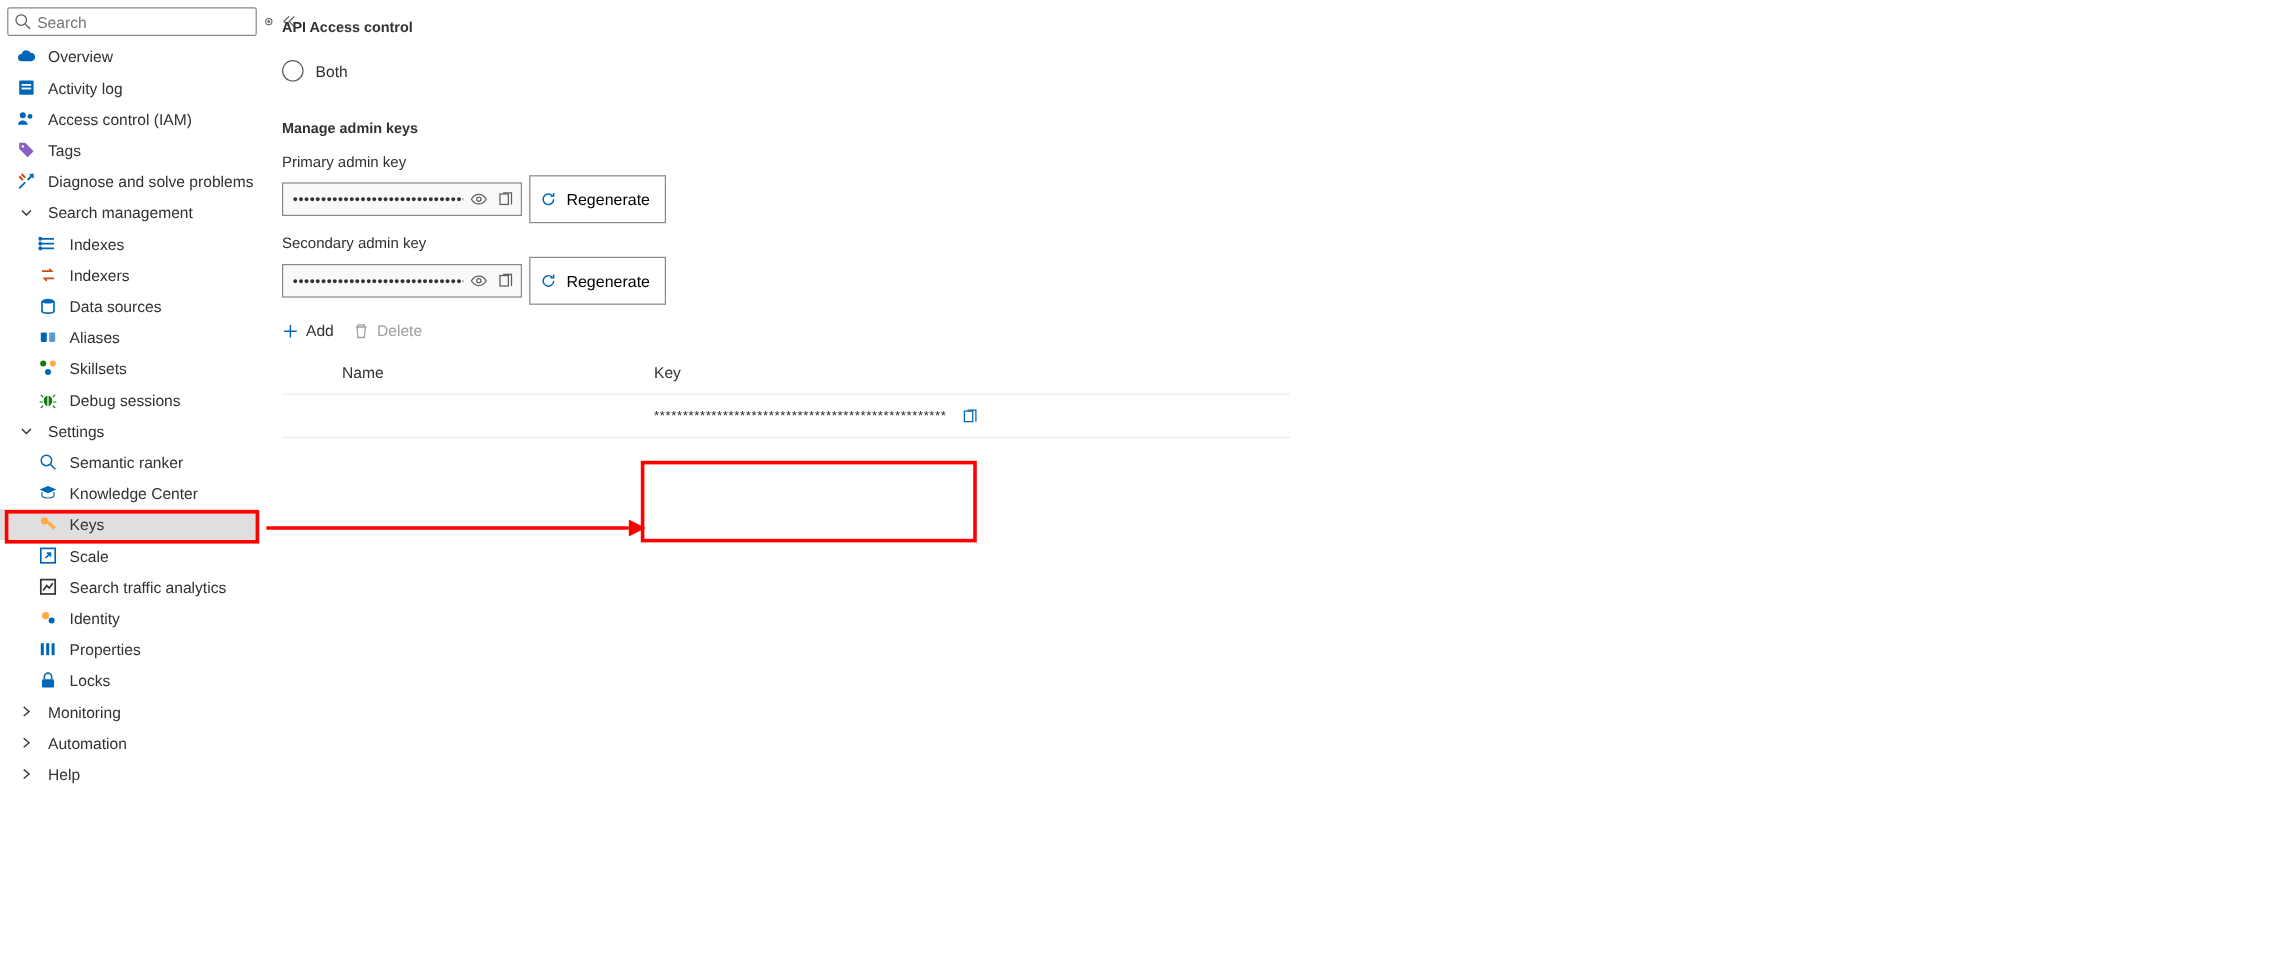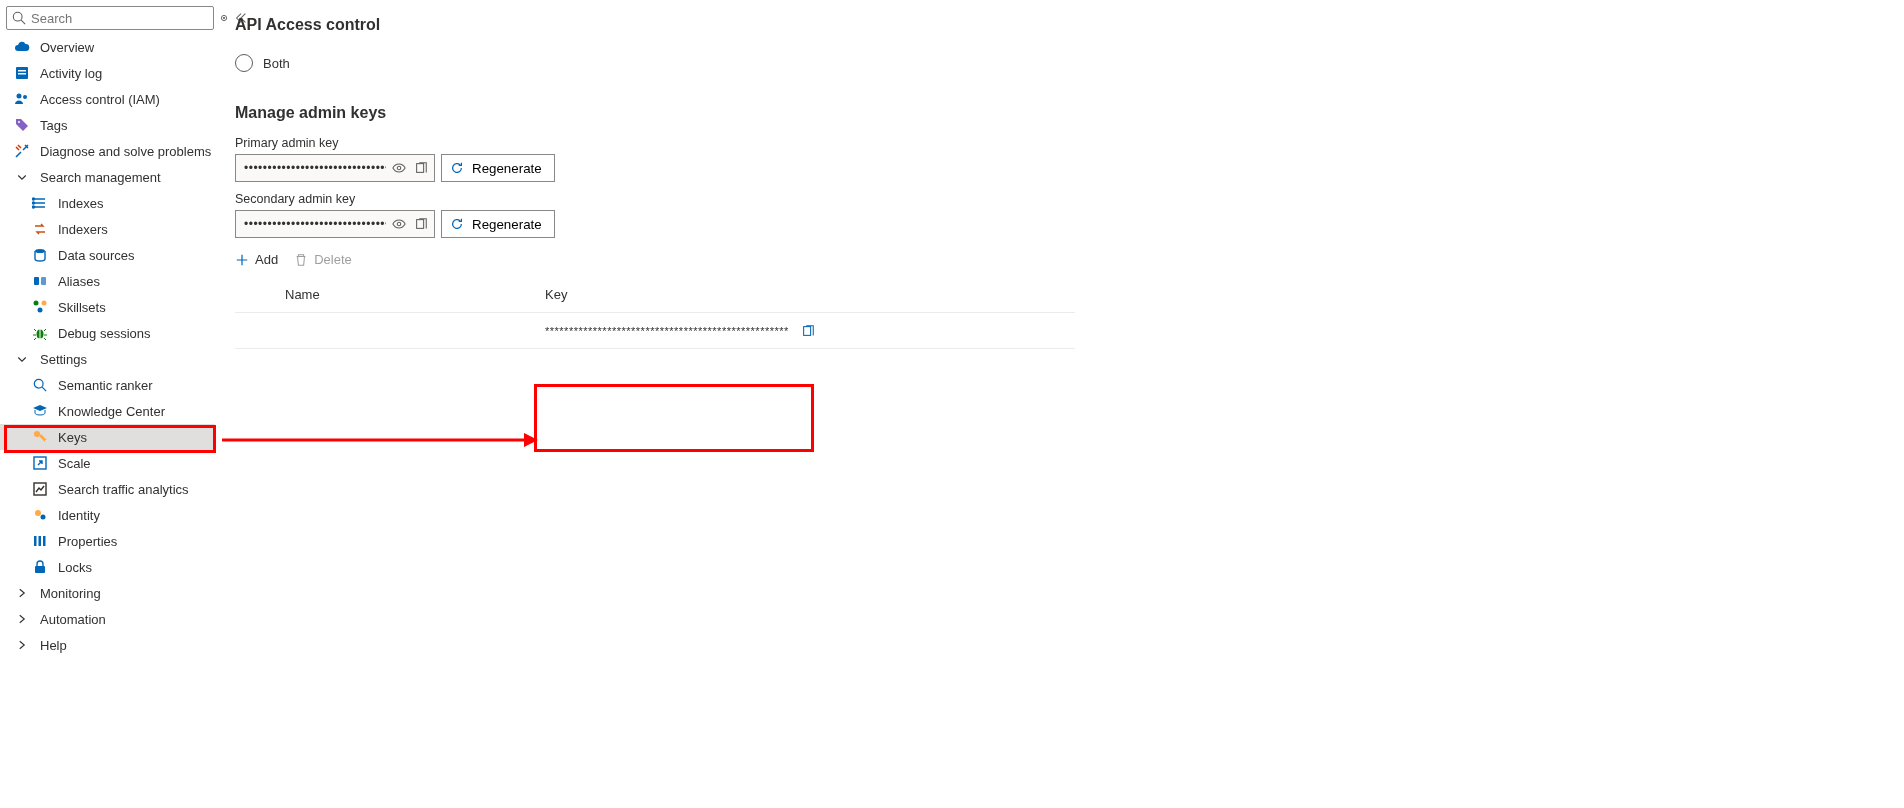--- a/index.html
+++ b/index.html
@@ -16,35 +16,35 @@
     .nav-item { display: flex; align-items: center; height: 26px; padding-left: 14px; cursor: pointer; gap: 10px; }
     .nav-item.child { padding-left: 32px; }
     .nav-item.selected { background: #e1dfdd; }
     .nav-item .ico { width: 16px; height: 16px; display: flex; align-items: center; justify-content: center; }
     .nav-item .lbl { font-size: 13px; }
     .nav-item.group { color: #323130; }
     .nav-item.group .ico { color: #323130; }
 
     
     .main { flex: 1; padding: 12px 20px; }
-    h2.section { font-size: 16px; font-weight: 600; margin: 4px 0 14px 0; }
+    h2.section { font-size: 12px; font-weight: 600; margin: 4px 0 14px 0; }
     h2.section.mt { margin-top: 26px; }
 
     .radio-row { display: flex; align-items: center; gap: 10px; height: 30px; margin-bottom: 4px; }
     .radio { width: 18px; height: 18px; border-radius: 50%; border: 1.5px solid #605e5c; display: flex; align-items: center; justify-content: center; cursor: pointer; }
     .radio.checked { border-color: #0067b8; }
     .radio.checked::after { content: ""; width: 10px; height: 10px; border-radius: 50%; background: #0067b8; }
     .info-icon { width: 14px; height: 14px; border: 1px solid #605e5c; border-radius: 50%; display: flex; align-items: center; justify-content: center; font-size: 10px; color: #605e5c; margin-left: 2px; }
 
     .field-label { font-size: 12.5px; color: #323130; margin-top: 10px; margin-bottom: 4px; display: block; }
     .key-row { display: flex; align-items: center; gap: 6px; }
     .key-box { width: 200px; height: 28px; border: 1px solid #8a8886; display: flex; align-items: center; background: #faf9f8; padding: 0 4px 0 8px; gap: 4px; }
     .key-box .dots { flex: 1; overflow: hidden; white-space: nowrap; font-size: 12px; letter-spacing: 0.5px; }
     .icon-btn-sm { width: 18px; height: 18px; display: flex; align-items: center; justify-content: center; cursor: pointer; color: #0067b8; }
-    .regen-btn { height: 28px; border: 1px solid #8a8886; background: #fff; padding: 0 12px 0 8px; display: flex; align-items: center; gap: 8px; cursor: pointer; }
+    .regen-btn { height: 40px; border: 1px solid #8a8886; background: #fff; padding: 0 12px 0 8px; display: flex; align-items: center; gap: 8px; cursor: pointer; }
 
     .toolbar { display: flex; align-items: center; gap: 16px; margin: 14px 0 10px 0; }
     .toolbar-btn { display: flex; align-items: center; gap: 6px; color: #323130; cursor: pointer; }
     .toolbar-btn.disabled { color: #a19f9d; cursor: default; }
 
     .qtable { width: 840px; }
     .qtable .hdr, .qtable .row { display: flex; align-items: center; height: 36px; border-bottom: 1px solid #edebe9; }
     .qtable .hdr { font-weight: 400; }
     .qtable .c1 { width: 48px; }
     .qtable .c2 { width: 262px; padding-left: 2px; }

